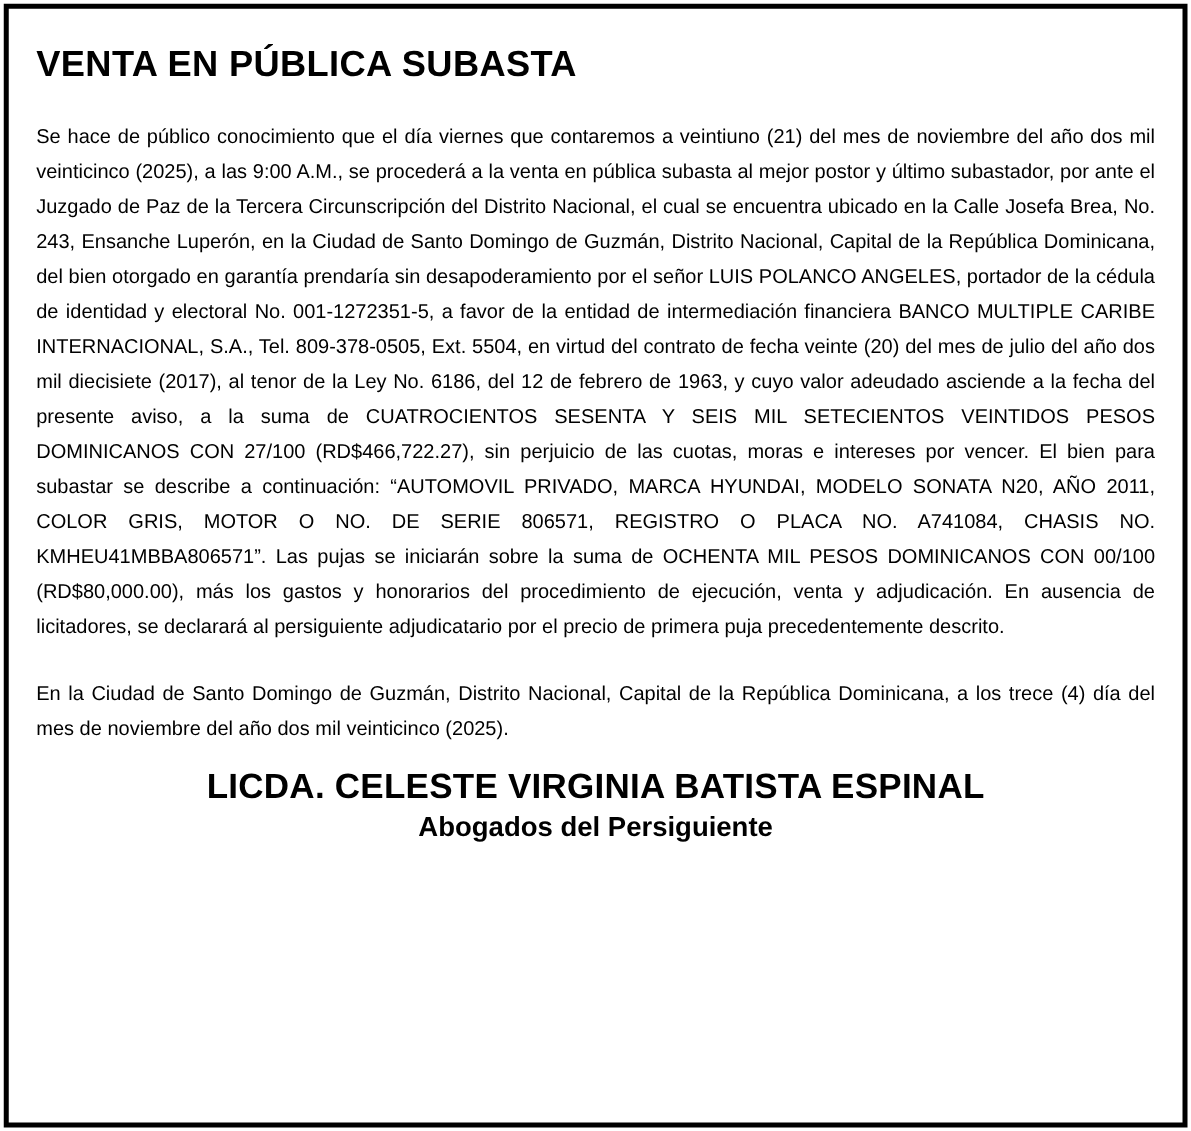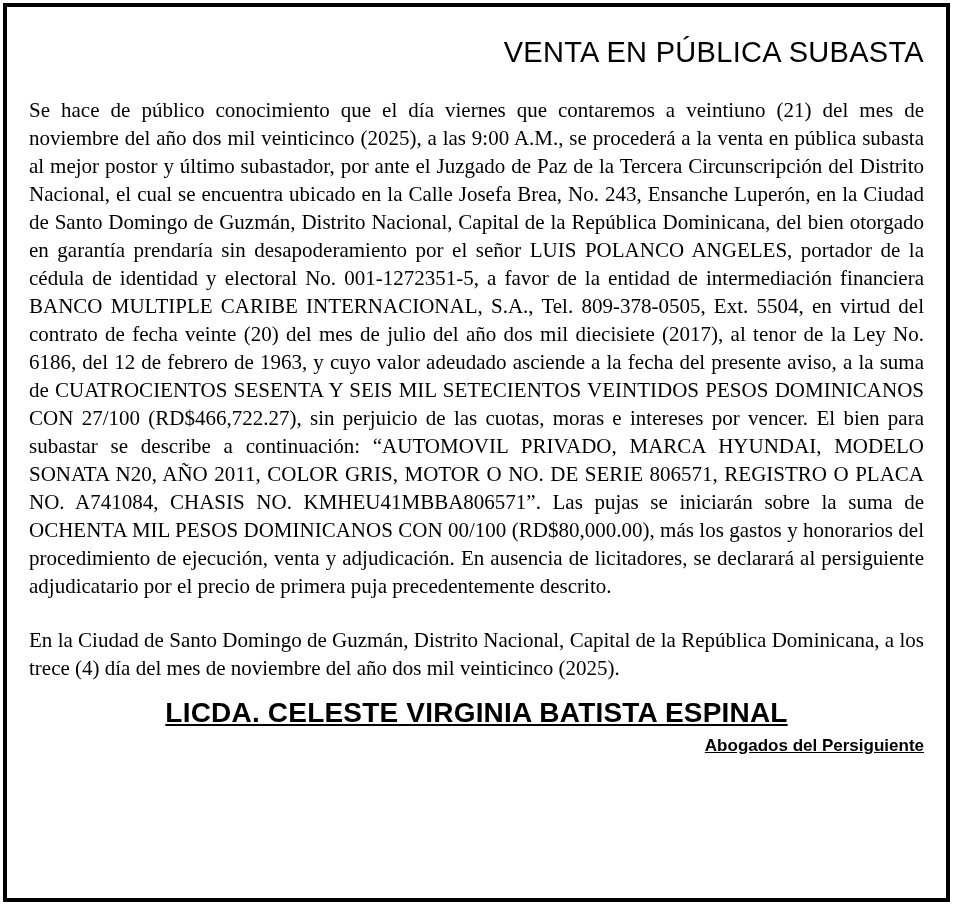--- a/index.html
+++ b/index.html
@@ -21,51 +21,48 @@
     right: 3px;
     bottom: 3px;
     border: 4px solid #000000;
     box-sizing: border-box;
     padding: 15px 22px 0 22px;
     overflow: hidden;
     background: #ffffff;
   }
   .title {
     margin: 12px 0 0 0;
-    text-align: right;
+    text-align: left;
     font-size: 29px;
-    font-weight: normal;
+    font-weight: bold;
     line-height: 36px;
     letter-spacing: 0.3px;
   }
   .body-paragraph {
     margin: 26px 0 0 0;
-    font-size: 21px;
+    font-size: 16px;
     line-height: 28px;
     text-align: justify;
     hyphens: manual;
-    font-family: Liberation Serif, serif;
     -webkit-hyphens: manual;
   }
   .signature-block {
     margin-top: 14px;
     text-align: center;
-    text-decoration: underline;
   }
   .signature-name {
     font-size: 28px;
     font-weight: bold;
     line-height: 34px;
     letter-spacing: 0.2px;
   }
   .signature-role {
-    font-size: 17px;
+    font-size: 22px;
     font-weight: bold;
     line-height: 32px;
-    text-align: right;
   }
 </style>
 </head>
 <body>
 
 <div class="frame">
   <h1 class="title">VENTA EN PÚBLICA SUBASTA</h1>
 
   <p class="body-paragraph">Se hace de público conocimiento que el día viernes que contaremos a veintiuno (21) del mes de noviembre del año dos mil veinticinco (2025), a las 9:00 A.M., se procederá a la venta en pública subasta al mejor postor y último subastador, por ante el Juzgado de Paz de la Tercera Circunscrip­ción del Distrito Nacional, el cual se encuentra ubicado en la Calle Josefa Brea, No. 243, Ensanche Luperón, en la Ciudad de Santo Domingo de Guzmán, Distrito Nacional, Capital de la República Dominicana, del bien otorgado en garantía prendaría sin desapoderamiento por el señor LUIS POLANCO ANGELES, portador de la cédula de identidad y electoral No. 001-1272351-5, a favor de la entidad de intermediación financiera BANCO MULTIPLE CARIBE INTERNACIONAL, S.A., Tel. 809-378-0505, Ext. 5504, en virtud del contrato de fecha veinte (20) del mes de julio del año dos mil diecisiete (2017), al tenor de la Ley No. 6186, del 12 de febrero de 1963, y cuyo valor adeudado asciende a la fecha del presente aviso, a la suma de CUATROCIEN­TOS SESENTA Y SEIS MIL SETECIENTOS VEINTIDOS PESOS DOMINICANOS CON 27/100 (RD$466,722.27), sin perjuicio de las cuotas, moras e intereses por vencer. El bien para subastar se describe a continuación: “AUTOMOVIL PRIVADO, MARCA HYUNDAI, MODELO SONATA N20, AÑO 2011, COLOR GRIS, MOTOR O NO. DE SERIE 806571, REGISTRO O PLACA NO. A741084, CHASIS NO. KMHEU41MBBA806571”. Las pujas se iniciarán sobre la suma de OCHENTA MIL PESOS DOMINICANOS CON 00/100 (RD$80,000.00), más los gastos y honorarios del procedimiento de ejecución, venta y adjudicación. En ausencia de licitadores, se declarará al persiguiente adjudicatario por el precio de primera puja precedentemente descrito.</p>
 

